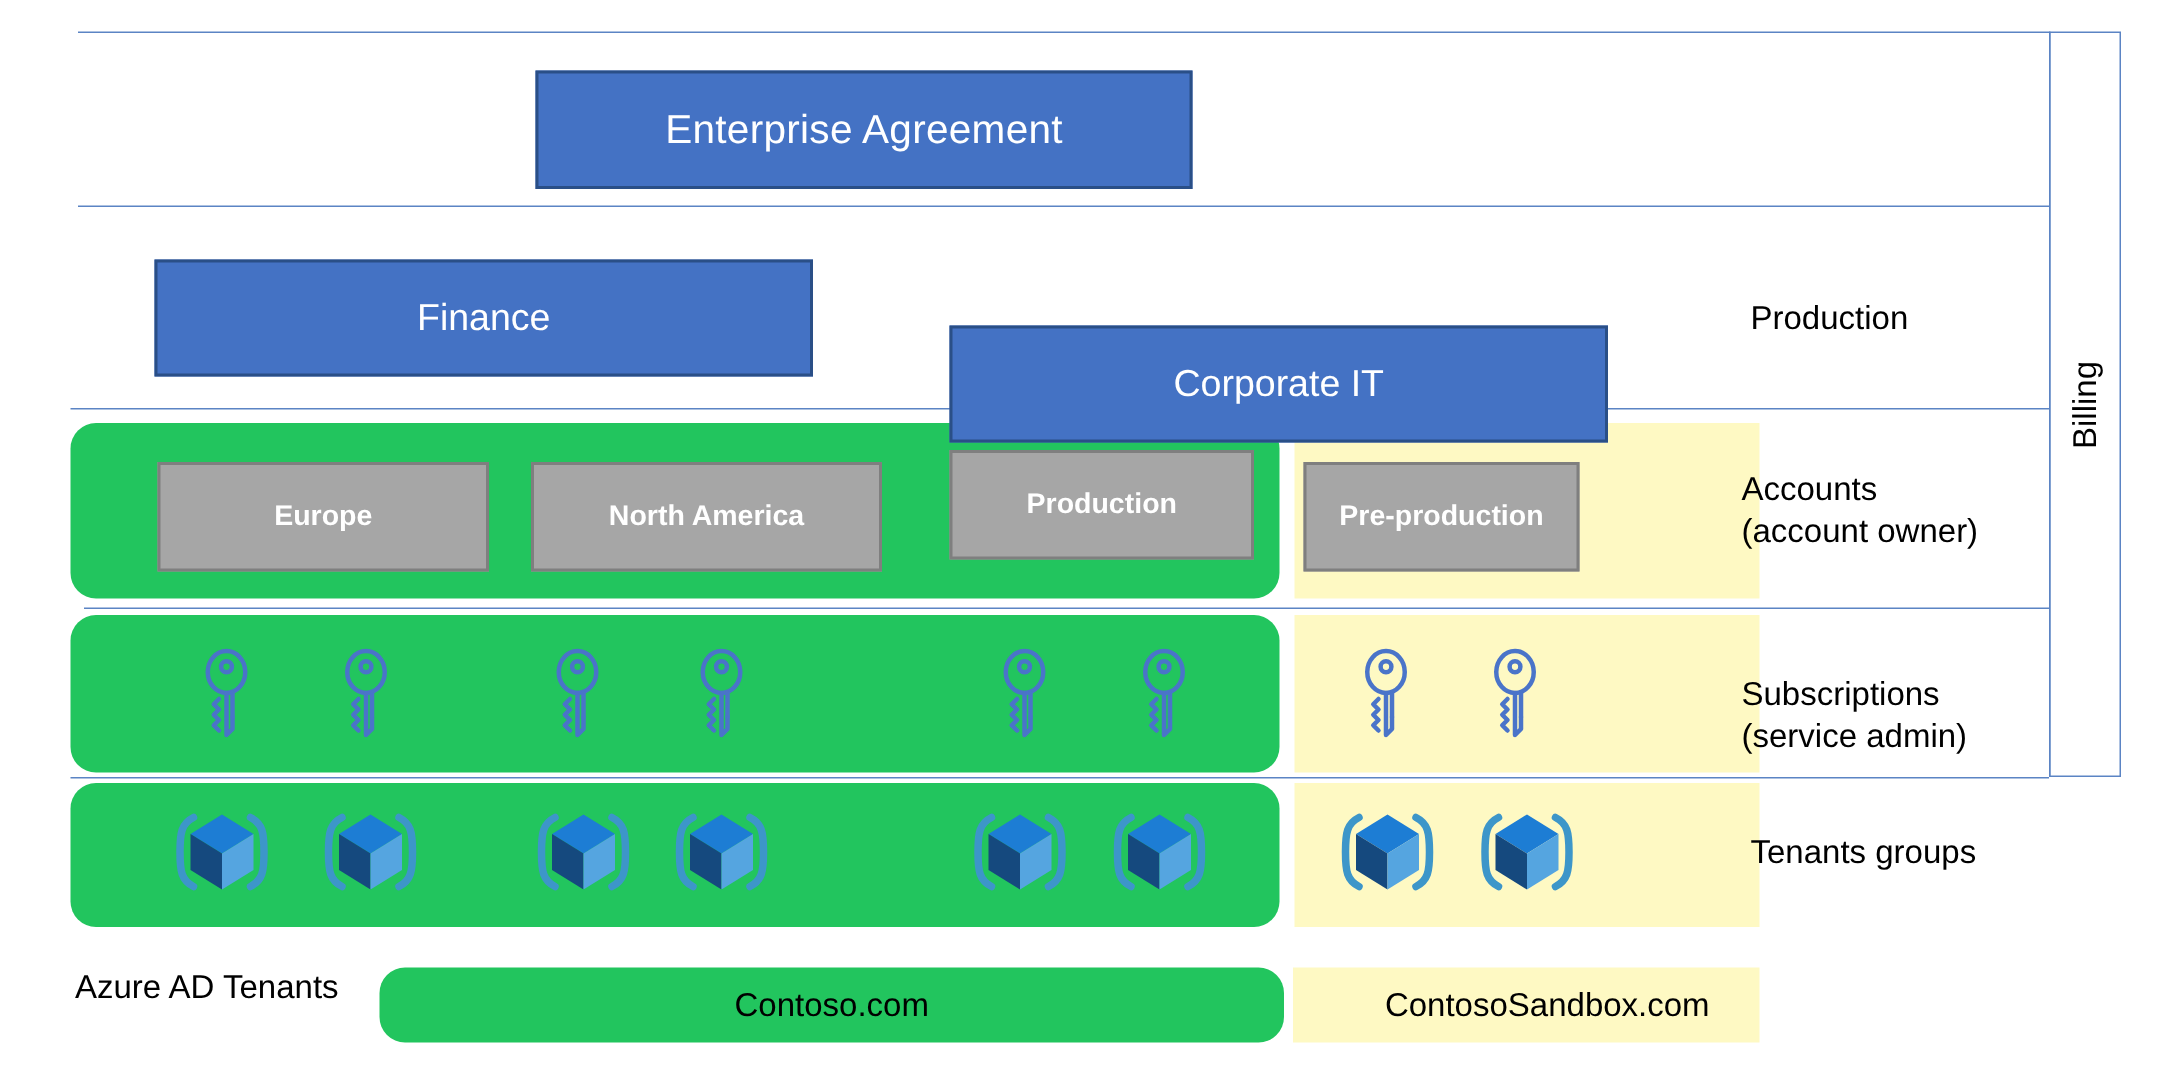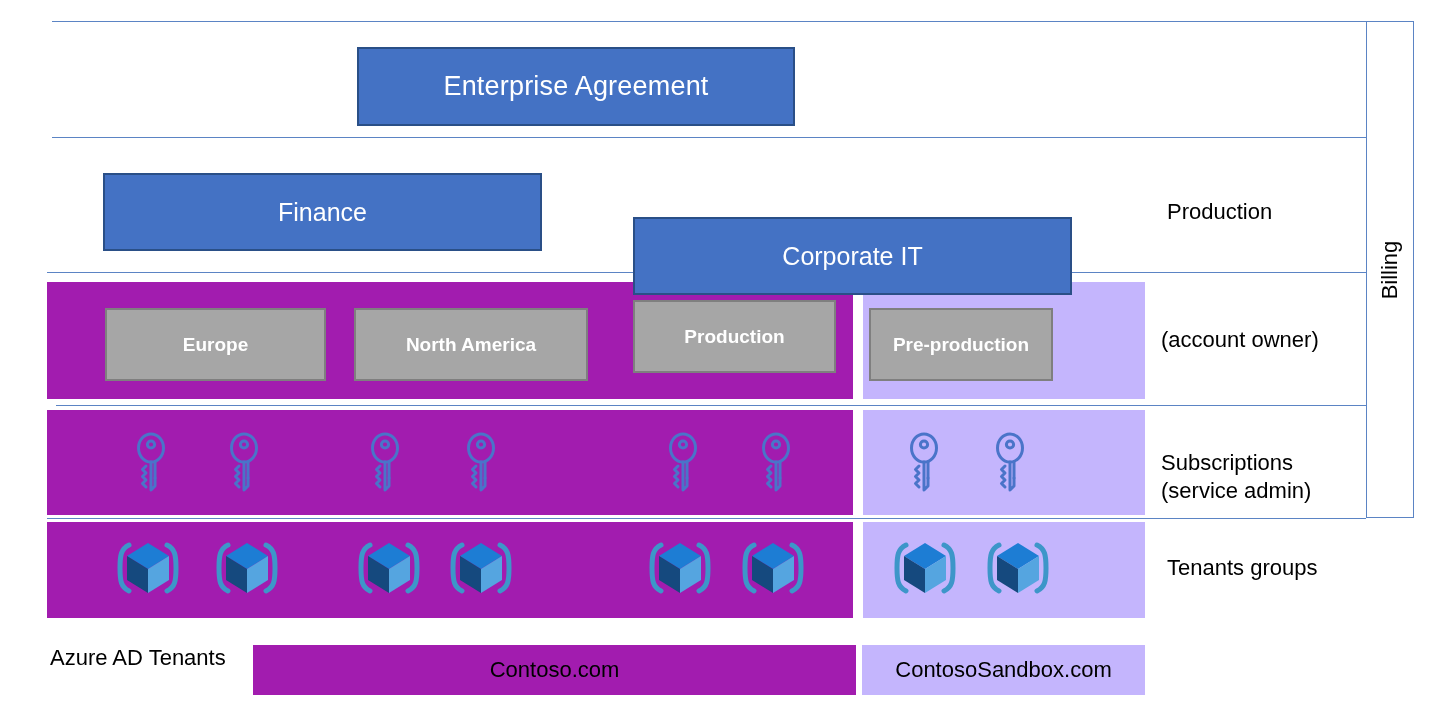--- a/index.html
+++ b/index.html
@@ -30,22 +30,22 @@
   .vline {
     position: absolute;
     width: 0;
     border-left: 1.6px solid #5b84c4;
   }
 
   
   .band {
     position: absolute;
   }
-  .band-green { background: #a21caf; }
-  .band-yellow { background: #c4b5fd; }
+  .band-green { background: #22c55e; border-radius: 17px; }
+  .band-yellow { background: #fef9c3; padding-left: 28px; }
 
   
   .blue-box {
     position: absolute;
     background: #4472c4;
     border: 2px solid #2a4f87;
     display: flex;
     align-items: center;
     justify-content: center;
     color: #ffffff;
@@ -332,20 +332,21 @@
       <polygon points="13,19 34,32 34,56 13,43" fill="#15497e"></polygon>
       <polygon points="55,19 34,32 34,56 55,43" fill="#55a5e0"></polygon>
     </svg>
   </div>
 
   <div class="row-label" style="left:1167px; top:173px; width:195px; height:78px;">
     <span>Production</span>
   </div>
 
   <div class="row-label" style="left:1161px; top:290px; width:200px; height:100px;">
+    <span>Accounts</span>
     <span>(account owner)</span>
   </div>
 
   <div class="row-label" style="left:1161px; top:427px; width:205px; height:100px;">
     <span>Subscriptions</span>
     <span>(service admin)</span>
   </div>
 
   <div class="row-label" style="left:1167px; top:538px; width:210px; height:60px;">
     <span>Tenants groups</span>

